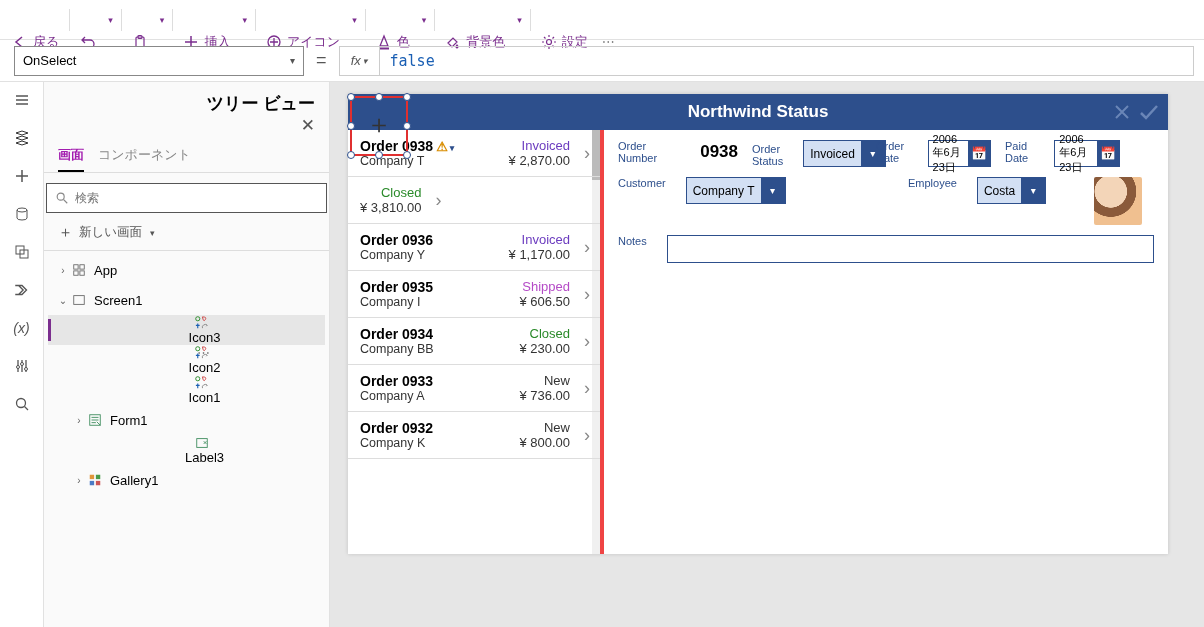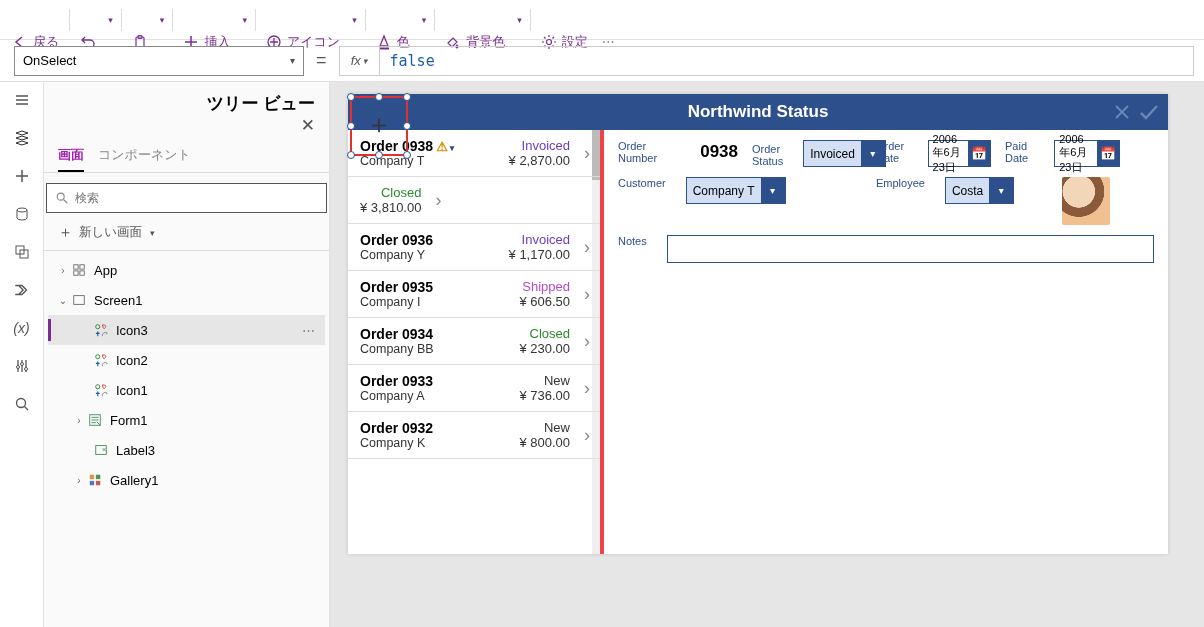--- a/index.html
+++ b/index.html
@@ -38,21 +38,21 @@
 .tree { flex: 1; overflow: auto; padding: 0 4px; font-size: 13px; }
 .tree-row { display: flex; align-items: center; height: 30px; padding-right: 8px; cursor:pointer; position:relative; }
 .tree-row.selected { background: #e6e6e6; }
 .tree-row.selected::before { content:""; position:absolute; left:0; top:4px; bottom:4px; width:3px; background:#7b2e8e; }
 .tree-caret { width: 14px; text-align: center; color: #666; font-size: 10px; }
 .tree-icon { width: 18px; height: 18px; display: flex; align-items: center; justify-content: center; margin-right: 6px; }
 .tree-label { flex: 1; }
 .tree-more { color: #666; letter-spacing: 2px; }
 .ind1 { padding-left: 8px; }
 .ind2 { padding-left: 24px; }
-.ind3 { padding-left: 44px; }
+.ind3 { padding-left: 44px; flex-direction: column; }
 
 
 .canvas-wrap { flex: 1; background: #e6e6e6; padding: 12px 0 0 0; display: flex; justify-content: flex-start; overflow: hidden; }
 .canvas { width: 820px; margin-left: 18px; background: #fff; display: flex; flex-direction: column; height: 460px; box-shadow: 0 0 4px rgba(0,0,0,0.15); position:relative; }
 
 
 .app-header { height: 36px; background: #2d4f8c; display: flex; align-items: center; justify-content: center; position: relative; }
 .app-title { color: #fff; font-weight: 700; font-size: 17px; }
 .app-header .hicon { position: absolute; color: #6a86b7; cursor:pointer; display:flex; align-items:center; justify-content:center; }
 .selbox { position:absolute; left:2px; top:2px; width:58px; height:60px; border:2px solid #e03030; z-index:50; pointer-events:none; }
@@ -488,21 +488,21 @@
           </div>
 
           <div class="field-row">
             <div class="field" style="width:244px;">
               <span class="flabel">Customer</span>
               <div class="dd">
                 <span class="ddtext">Company T</span>
                   <span class="ddbtn">▾</span>
               </div>
             </div>
-            <div class="field" style="width:172px;">
+            <div class="field" style="width:172px;margin-left:32px;">
               <span class="flabel">Employee</span>
               <div class="dd">
                 <span class="ddtext">Costa</span>
                   <span class="ddbtn">▾</span>
               </div>
             </div>
             <div class="avatar"></div>
           </div>
 
           <div class="field" style="width:100%;">

